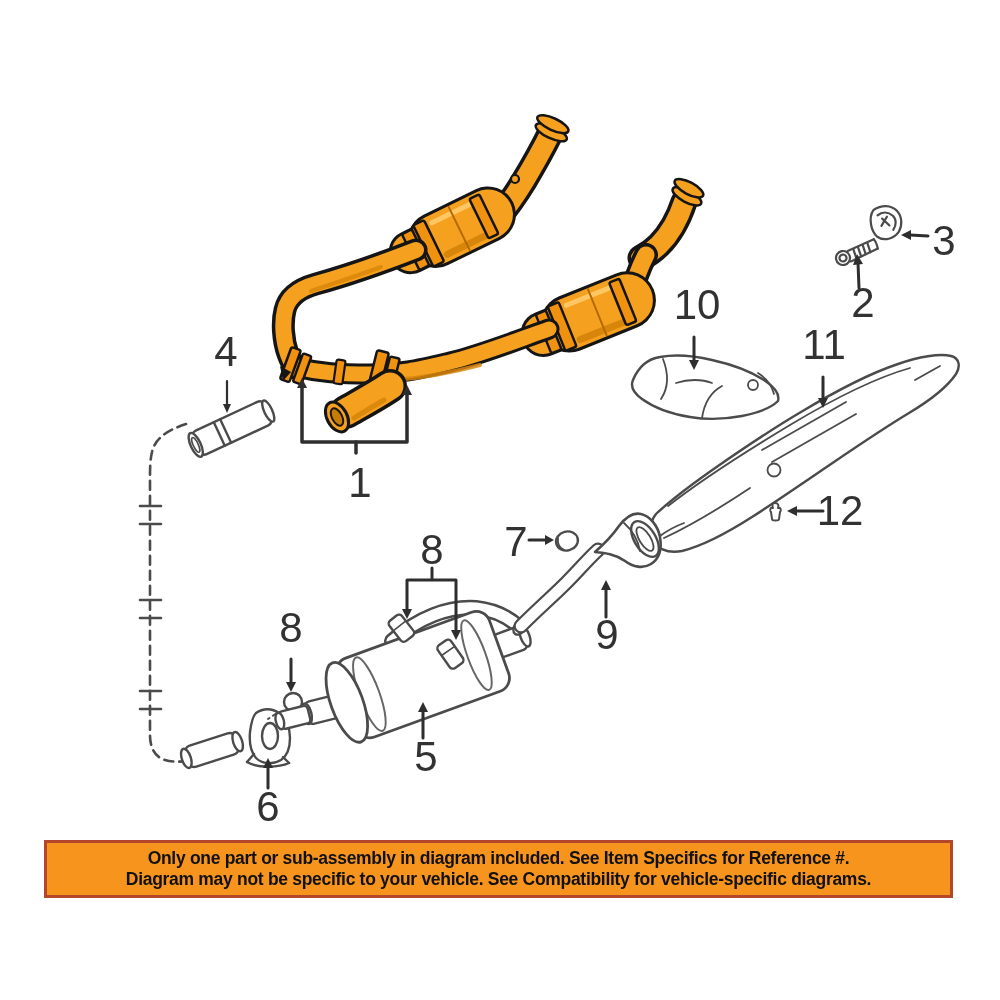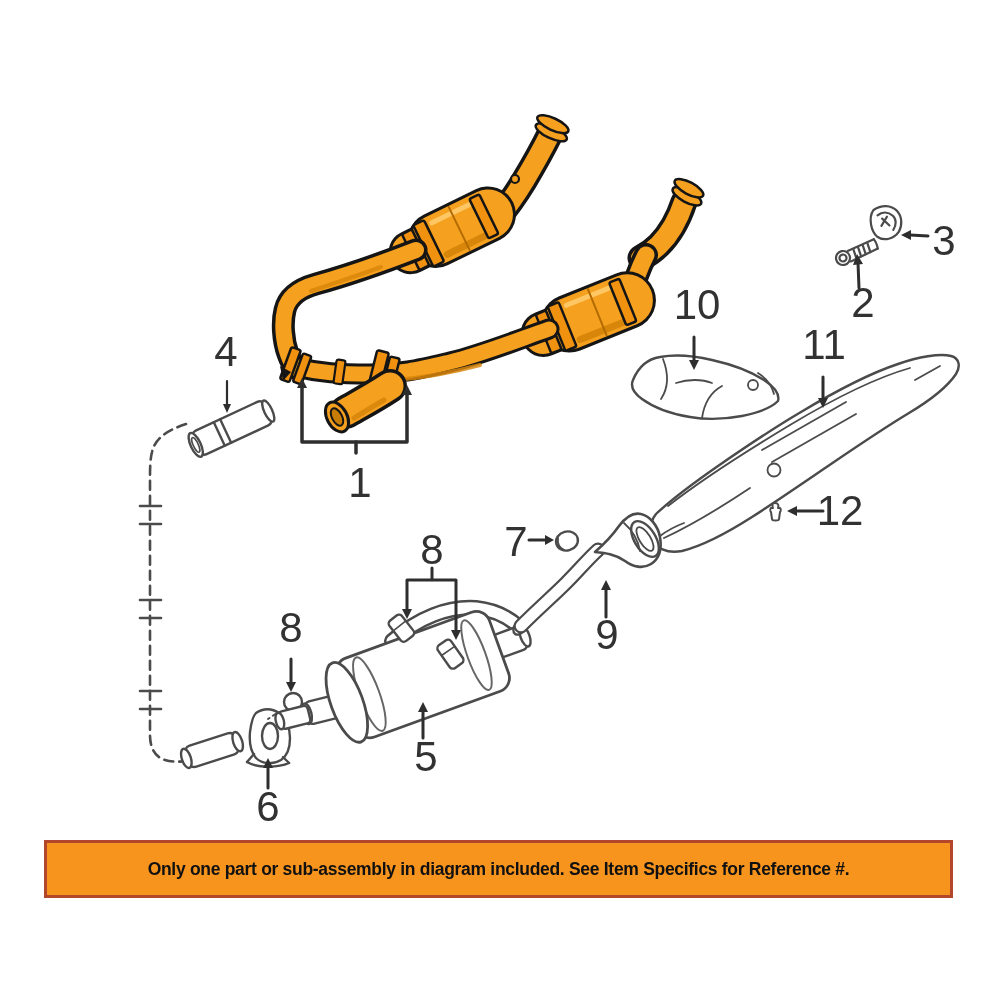--- a/index.html
+++ b/index.html
@@ -314,15 +314,16 @@
       <polygon points="797,506 797,516 787,511" fill="#2E2E2E" stroke="none"></polygon>
       <text class="callout-num" x="840" y="525" text-anchor="middle" stroke="none">12</text>
     </g>
   </g>
 
   </g>
 </svg>
 
 <div class="banner">
   <div>Only one part or sub-assembly in diagram included. See Item Specifics for Reference #.</div>
+  <div>Diagram may not be specific to your vehicle. See Compatibility for vehicle-specific diagrams.</div>
 </div>
 
 </div>
 
 </body></html>

